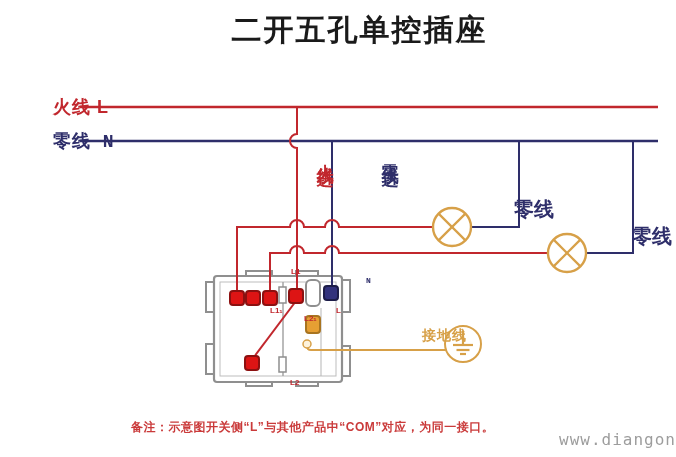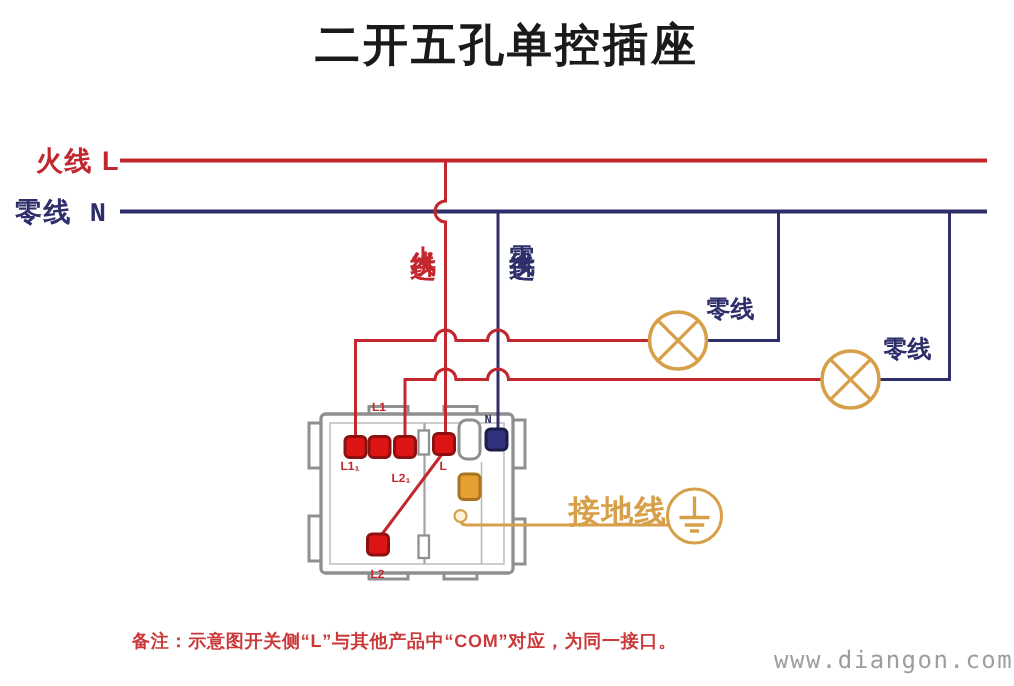--- a/index.html
+++ b/index.html
@@ -1,35 +1,35 @@
 <!DOCTYPE html>
 <html style="--title-text: #1a1a1a; --live: #c1272d; --neutral: #2e2e6a; --ground: #d7a048; --terminal-red: #dd1414; --terminal-red-border: #8c1010; --terminal-blue: #32327c; --terminal-blue-border: #1c1c48; --terminal-orange: #e69f33; --terminal-orange-border: #a87420; --device-outline: #8f8f8f; --note-text: #ca3a3a; --watermark-text: #9d9d9d;"><head>
 <meta charset="utf-8">
 <style>
   html,body { margin:0; padding:0; background:#ffffff; }
   .stage {
     position:relative; width:676px; height:457px; background:#ffffff;
     font-family:"Liberation Sans","DejaVu Sans",sans-serif; overflow:hidden;
   }
   .stage svg { position:absolute; left:0; top:0; }
-  .abs { position:absolute; white-space:nowrap; }
+  .abs { position:absolute; white-space:nowrap;margin-left:43px; }
   .title {
     left:0; right:0; top:10px; text-align:center;
     font-size:30px; font-weight:bold; letter-spacing:2px; color:var(--title-text,#161616);
   }
   .red-text   { color:var(--live,#c1272d); }
   .navy-text  { color:var(--neutral,#2e2e6a);font-family:Liberation Mono, monospace; }
   .gold-text  { color:var(--ground,#d7a048); }
   .bus-label  { font-size:18px; font-weight:bold; letter-spacing:1px; }
   .vtext {
     writing-mode:vertical-rl; text-orientation:upright;
     font-size:17px; font-weight:bold; line-height:1.1; letter-spacing:3px;
   }
-  .lamp-label { font-size:16px; font-weight:bold; }
-  .ground-label { font-size:21px; font-weight:bold; letter-spacing:1px; }
+  .lamp-label { font-size:20px; font-weight:bold; }
+  .ground-label { font-size:14px; font-weight:bold; letter-spacing:1px; }
   .term-label { font-size:8px; font-weight:bold; line-height:1; }
   .note {
     left:88px; top:419px; font-size:12px; font-weight:bold;
     letter-spacing:0.5px; color:var(--note-text,#ca3a3a);
   }
   .watermark {
     left:516px; top:430px; font-family:"DejaVu Sans Mono","Liberation Mono",monospace;
     font-size:16px; letter-spacing:1px; color:var(--watermark-text,#9d9d9d);text-align:right;
   }
 </style>
@@ -105,21 +105,21 @@
       <rect x="289" y="289" width="14" height="14" rx="3" fill="var(--terminal-red,#dd1414)" stroke="var(--terminal-red-border,#8c1010)" stroke-width="2"></rect>
       <rect x="324" y="286" width="14" height="14" rx="3" fill="var(--terminal-blue,#32327c)" stroke="var(--terminal-blue-border,#1c1c48)" stroke-width="2"></rect>
       <rect x="245" y="356" width="14" height="14" rx="3" fill="var(--terminal-red,#dd1414)" stroke="var(--terminal-red-border,#8c1010)" stroke-width="2"></rect>
       <rect x="306" y="316" width="14" height="17" rx="3" fill="var(--terminal-orange,#e69f33)" stroke="var(--terminal-orange-border,#a87420)" stroke-width="2"></rect>
       <circle cx="307" cy="344" r="4" fill="#fdf3dd" stroke="var(--ground,#d7a048)" stroke-width="1.5"></circle>
     </g>
   </svg>
 
   <div class="abs title">二开五孔单控插座</div>
 
-  <div class="abs bus-label red-text" style="left:24px; top:95px;">火线 L</div>
+  <div class="abs bus-label red-text" style="left:10px; top:95px;">火线 L</div>
   <div class="abs bus-label navy-text" style="left:10px; top:129px;">零线 N</div>
 
   <div class="abs vtext red-text" style="left:272px; top:150px;">火线进</div>
   <div class="abs vtext navy-text" style="left:336px; top:150px;">零线进</div>
 
   <div class="abs lamp-label navy-text" style="left:471px; top:196px;">零线</div>
   <div class="abs lamp-label navy-text" style="left:589px; top:223px;">零线</div>
 
   <div class="abs ground-label gold-text" style="left:379px; top:327px;">接地线</div>
 

